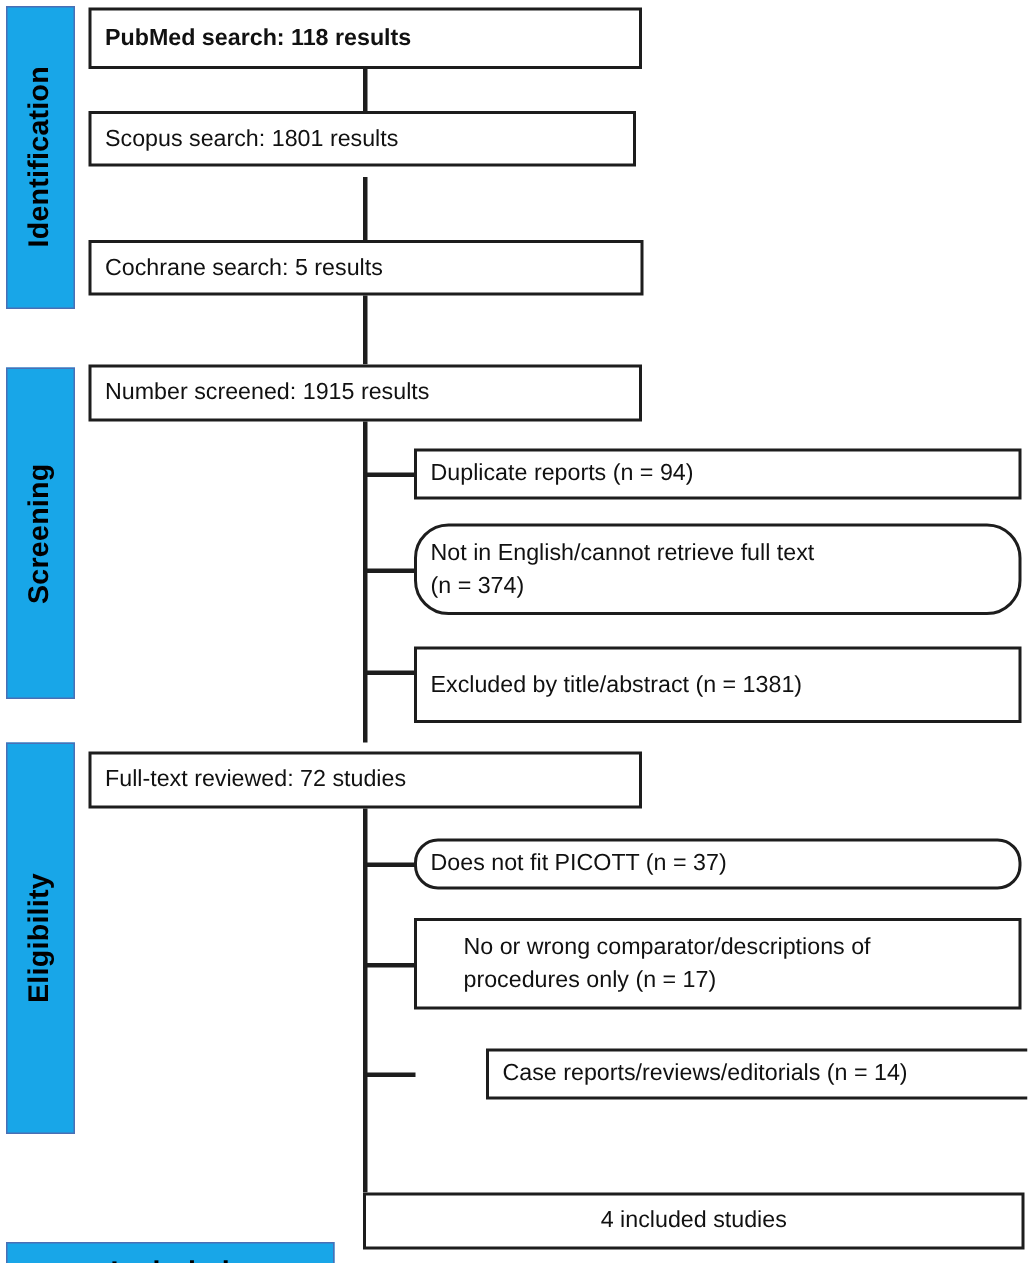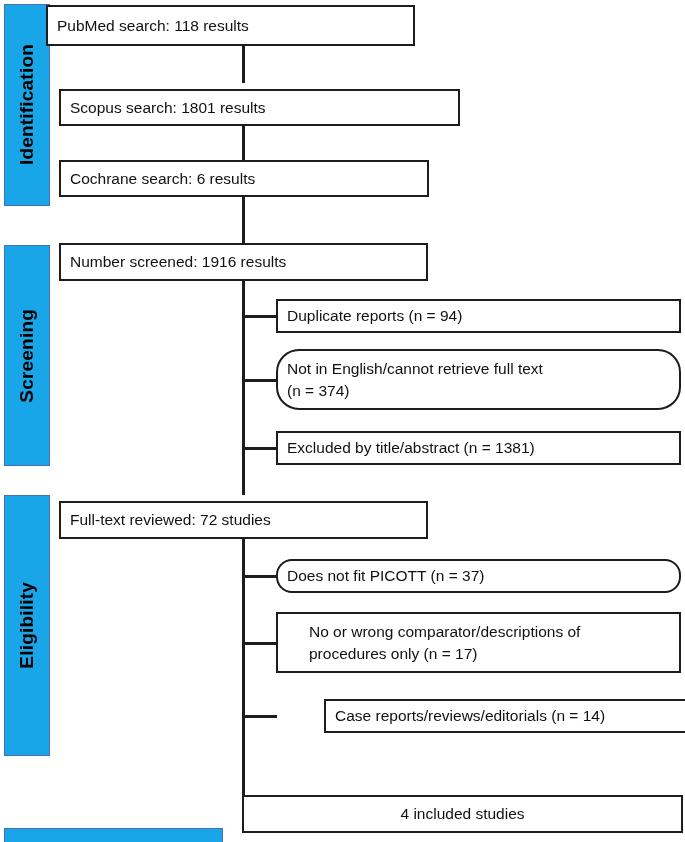--- a/index.html
+++ b/index.html
@@ -108,50 +108,50 @@
   </div>
 
   <div class="stage-bar vertical" style="left:4px; top:495px; width:46px; height:261px;">
     <span class="stage-label">Eligibility</span>
   </div>
 
   <div class="stage-bar" style="left:4px; top:828px; width:219px; height:42px;">
     <span class="stage-label">Included</span>
   </div>
 
-  <div class="box" style="left:46px; top:5px; width:369px; height:41px;">
+  <div class="box" style="left:59px; top:5px; width:369px; height:41px;font-weight:bold;">
     <span class="box-text">PubMed search: 118 results</span>
   </div>
 
-  <div class="box" style="left:59px; top:89px; width:401px; height:37px;">
+  <div class="box" style="left:59px; top:74px; width:365px; height:37px;">
     <span class="box-text">Scopus search: 1801 results</span>
   </div>
 
   <div class="box" style="left:59px; top:160px; width:370px; height:37px;">
-    <span class="box-text">Cochrane search: 6 results</span>
+    <span class="box-text">Cochrane search: 5 results</span>
   </div>
 
   <div class="box" style="left:59px; top:243px; width:369px; height:38px;">
-    <span class="box-text">Number screened: 1916 results</span>
+    <span class="box-text">Number screened: 1915 results</span>
   </div>
 
   <div class="box" style="left:59px; top:501px; width:369px; height:38px;text-align:center;">
     <span class="box-text">Full-text reviewed: 72 studies</span>
   </div>
 
   <div class="box" style="left:276px; top:299px; width:405px; height:34px;">
     <span class="box-text">Duplicate reports (n = 94)</span>
   </div>
 
   <div class="box" style="left:276px; top:349px; width:405px; height:61px;border-radius:23px;">
     <span class="box-text">Not in English/cannot retrieve full text
 (n = 374)</span>
   </div>
 
-  <div class="box" style="left:276px; top:431px; width:405px; height:34px;">
+  <div class="box" style="left:276px; top:431px; width:405px; height:51px;">
     <span class="box-text">Excluded by title/abstract (n = 1381)</span>
   </div>
 
   <div class="box" style="left:276px; top:559px; width:405px; height:34px;border-radius:16px;">
     <span class="box-text">Does not fit PICOTT (n = 37)</span>
   </div>
 
   <div class="box" style="left:276px; top:612px; width:405px; height:61px;padding-left:31px;">
     <span class="box-text">No or wrong comparator/descriptions of
 procedures only (n = 17)</span>

